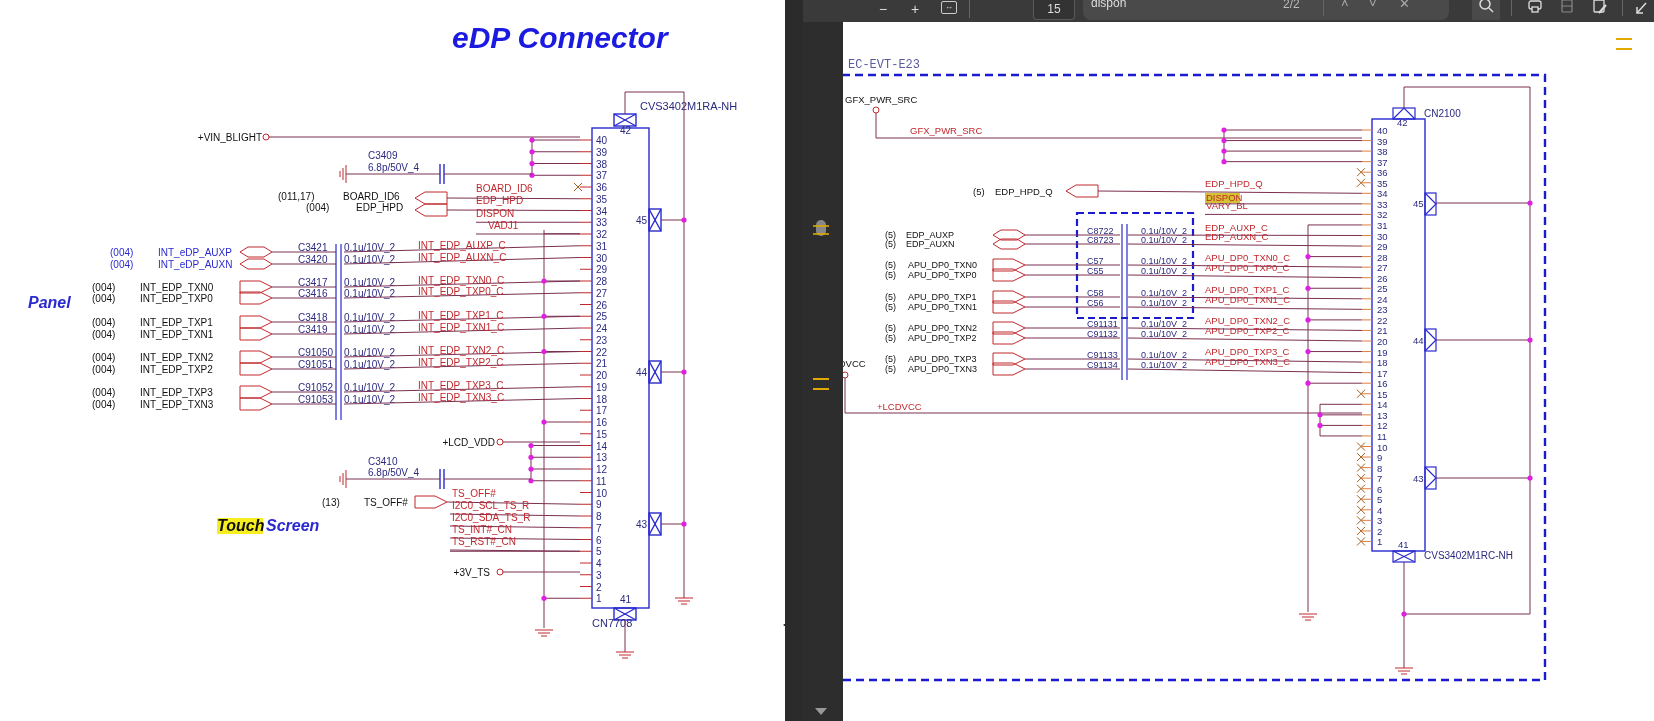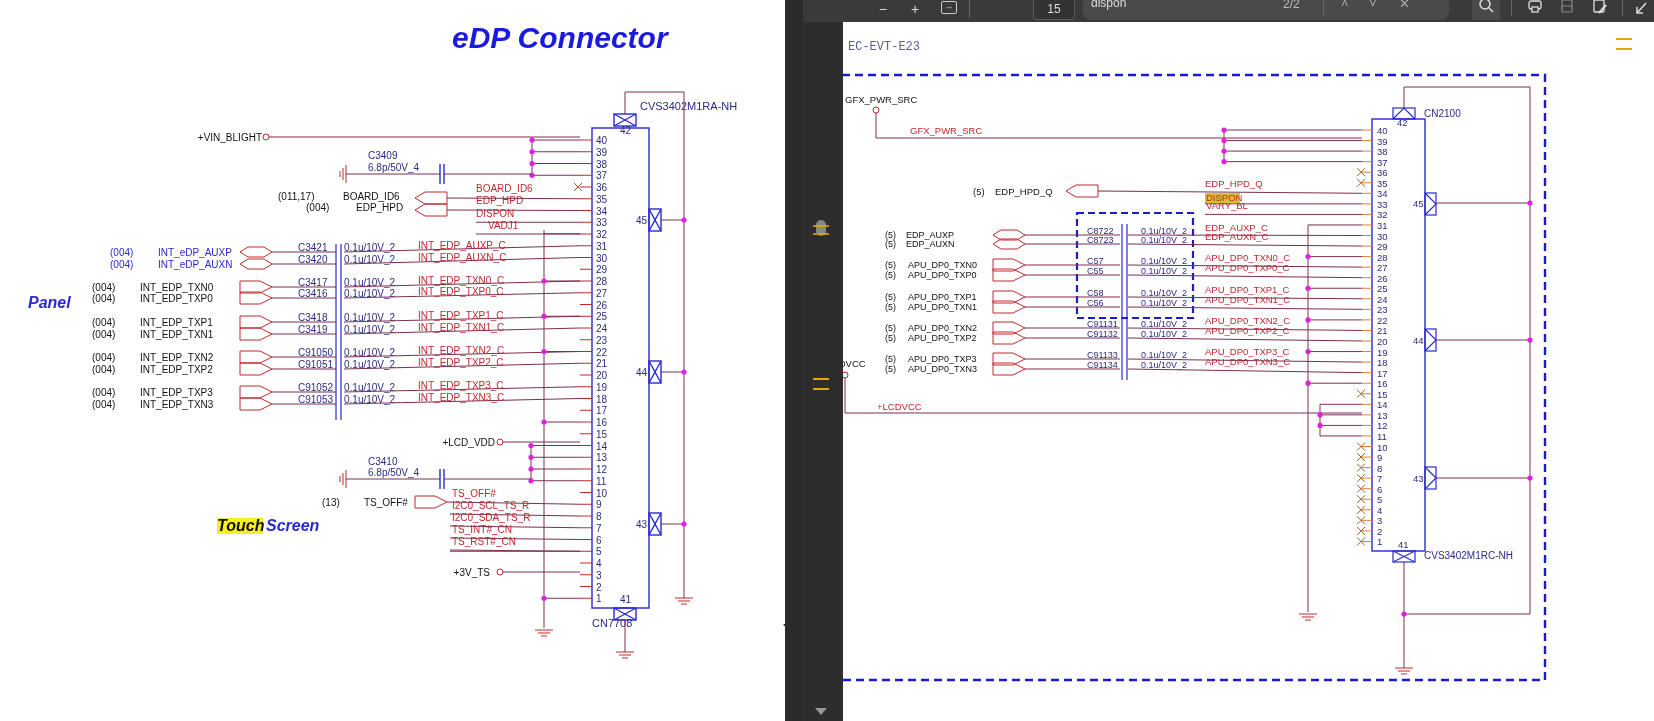--- a/index.html
+++ b/index.html
@@ -9,21 +9,21 @@
   .dark-strip { position:absolute; left:785px; top:0; width:18px; height:721px; background:#2b2b2b; }
   .sidebar { position:absolute; left:803px; top:0; width:40px; height:721px; background:#2d2d2d; }
   .toolbar { position:absolute; left:803px; top:0; width:851px; height:22px; background:#3a3a3a; }
   .tb-btn { position:absolute; top:0; height:20px; color:#ddd; font-size:14px; line-height:18px; text-align:center; cursor:pointer; }
   .page-box { position:absolute; left:1033px; top:0; width:40px; height:19px; border:1px solid #5a5a5a; border-top:none; border-radius:0 0 4px 4px; color:#ddd; font-size:12px; text-align:center; line-height:18px; background:#333; }
   .find-box { position:absolute; left:1083px; top:0; width:366px; height:20px; background:#4a4a4a; border-radius:0 0 8px 8px; color:#ddd; font-size:12px; }
   .find-input { position:absolute; left:8px; top:0; width:180px; height:14px; background:transparent; border:none; color:#ddd; font-size:12px; font-family:"Liberation Sans", sans-serif; outline:none; padding:0; margin-top:-4px; }
   .find-count { position:absolute; left:200px; top:-3px; color:#bbb; font-size:12px; }
   .find-btn { position:absolute; top:-4px; color:#aaa; font-size:13px; cursor:pointer; }
   .page-sheet { position:absolute; left:843px; top:22px; width:811px; height:699px; background:#fff; }
-  .page-code { position:absolute; left:848px; top:40px; font-family:"Liberation Mono", monospace; font-size:12px; color:#5a5aa0; }
+  .page-code { position:absolute; left:848px; top:58px; font-family:"Liberation Mono", monospace; font-size:12px; color:#5a5aa0; }
   .side-handle { position:absolute; left:813px; width:16px; height:8px; border-top:2px solid #e0a800; border-bottom:2px solid #e0a800; }
   .scroll-down { position:absolute; left:814px; top:708px; width:0; height:0; border-left:6px solid transparent; border-right:6px solid transparent; border-top:7px solid #999; cursor:pointer; }
   .ruler { position:absolute; left:786px; top:0; width:12px; height:721px; border-left:1px solid #888; border-right:1px solid #888; background:#fff; }
   .ruler-letter { position:absolute; left:2px; font-size:9px; color:#333; }
   svg text { font-family:"Liberation Sans", sans-serif; }
   .t-title { font-size:30px; font-weight:bold; font-style:italic; fill:#1a1ae0; }
 </style>
 </head>
 <body>
 

